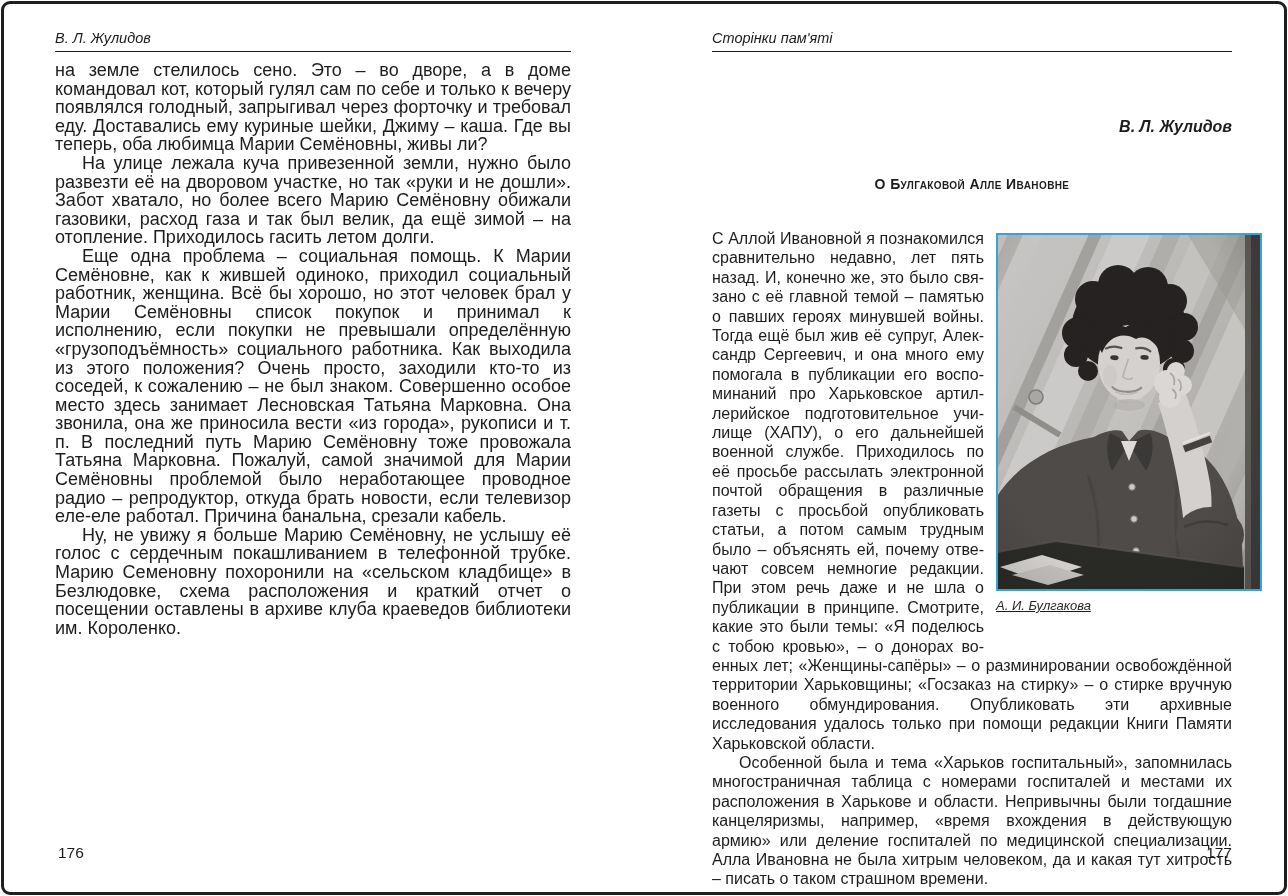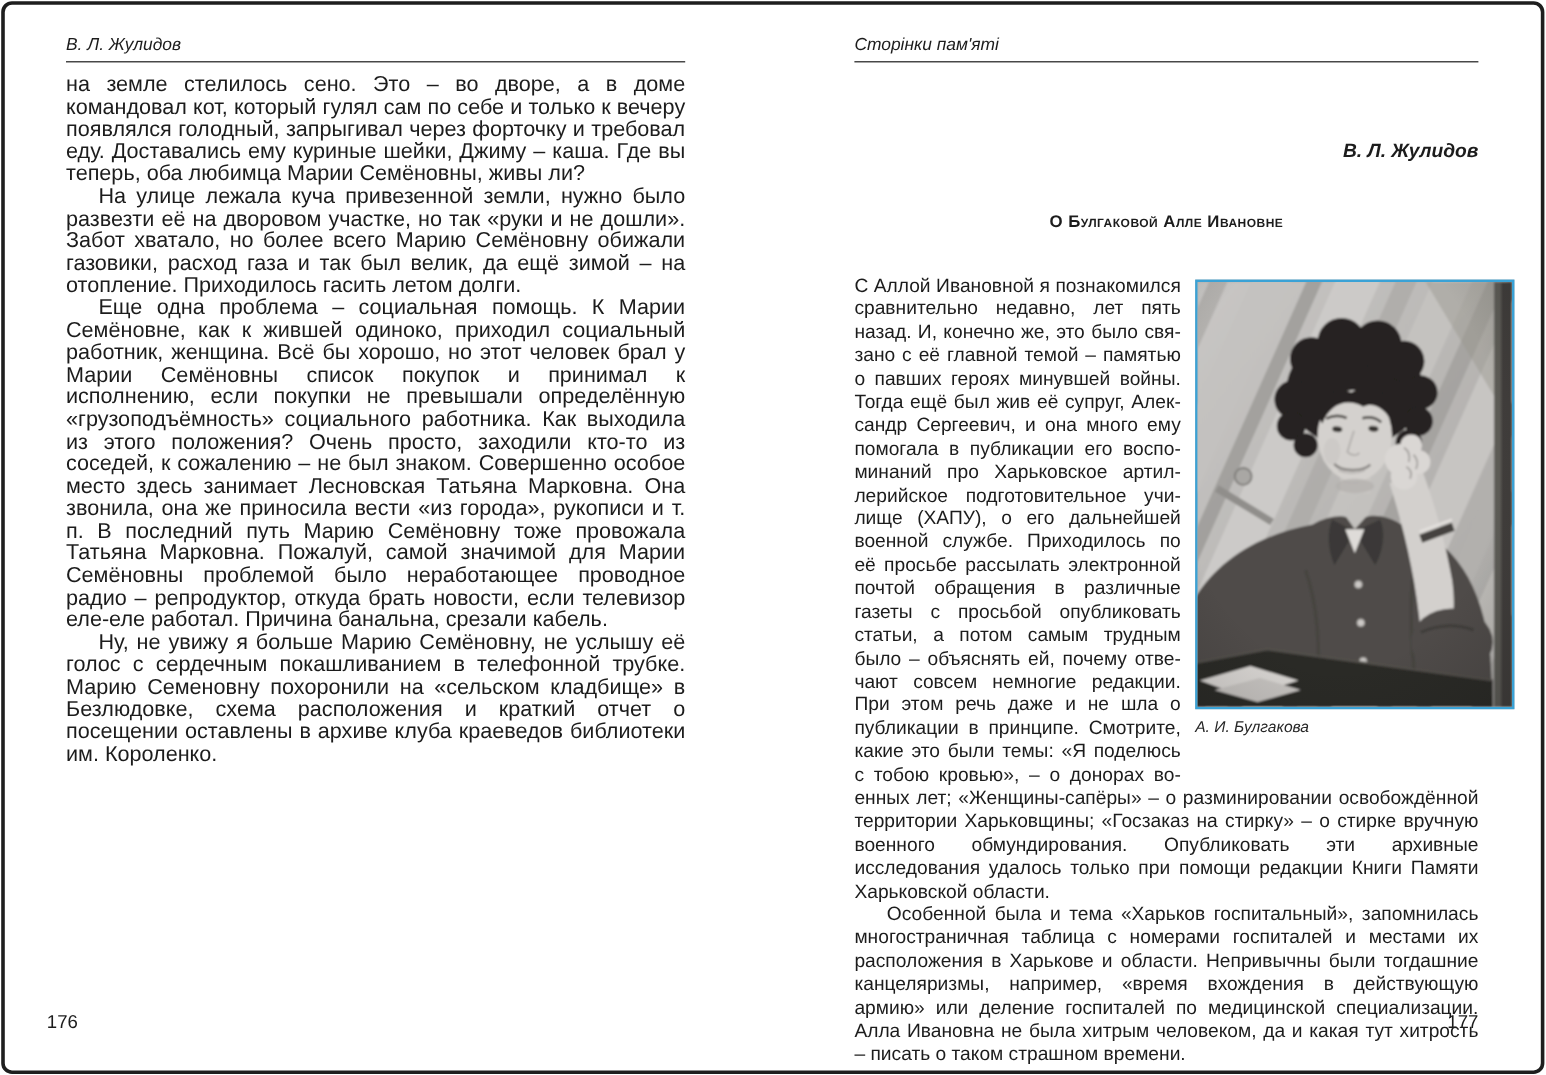--- a/index.html
+++ b/index.html
@@ -18,26 +18,26 @@
   .header-rule{margin-top:5px;border-bottom:1.6px solid #1c1c1c;height:0;}
   .body-left{margin-top:9px;font-size:18px;line-height:18.6px;text-align:justify;}
   .body-left p{margin:0;text-indent:27px;hyphens:manual;}
   .body-left p.noindent{text-indent:0;}
   .author-line{margin-top:66px;text-align:right;font-weight:bold;font-style:italic;font-size:16px;}
   .article-title{margin-top:40px;text-align:center;font-weight:bold;font-size:14px;
     font-variant:small-caps;letter-spacing:.4px;}
   .body-right{margin-top:37px;font-size:16px;line-height:19.4px;text-align:justify;}
   .body-right p{margin:0;hyphens:manual;}
   .body-right p.indent{text-indent:27px;}
-  .photo-float{float:right;width:236px;margin:4px 0 26px 12px;}
+  .photo-float{float:right;width:236px;margin:4px 0 26px 12px;text-decoration:underline;}
   .photo{width:266px;height:358px;border:2px solid #3aa2d6;box-sizing:border-box;background:#b8b6b3;}
   .photo svg{display:block;width:100%;height:100%;}
   .caption{font-style:italic;font-size:13px;margin-top:5px;color:#262626;}
   .pageno{position:absolute;font-size:15.5px;color:#1c1c1c;}
-  .pageno-left{left:39px;top:844px;}
+  .pageno-left{left:58px;top:844px;}
   .pageno-right{right:56px;top:844px;text-align:center;}
 </style>
 </head>
 <body>
 
 <div class="frame"></div>
 
 <div class="page page-left">
   <div class="running-header">В. Л. Жулидов</div>
   <div class="header-rule"></div>

